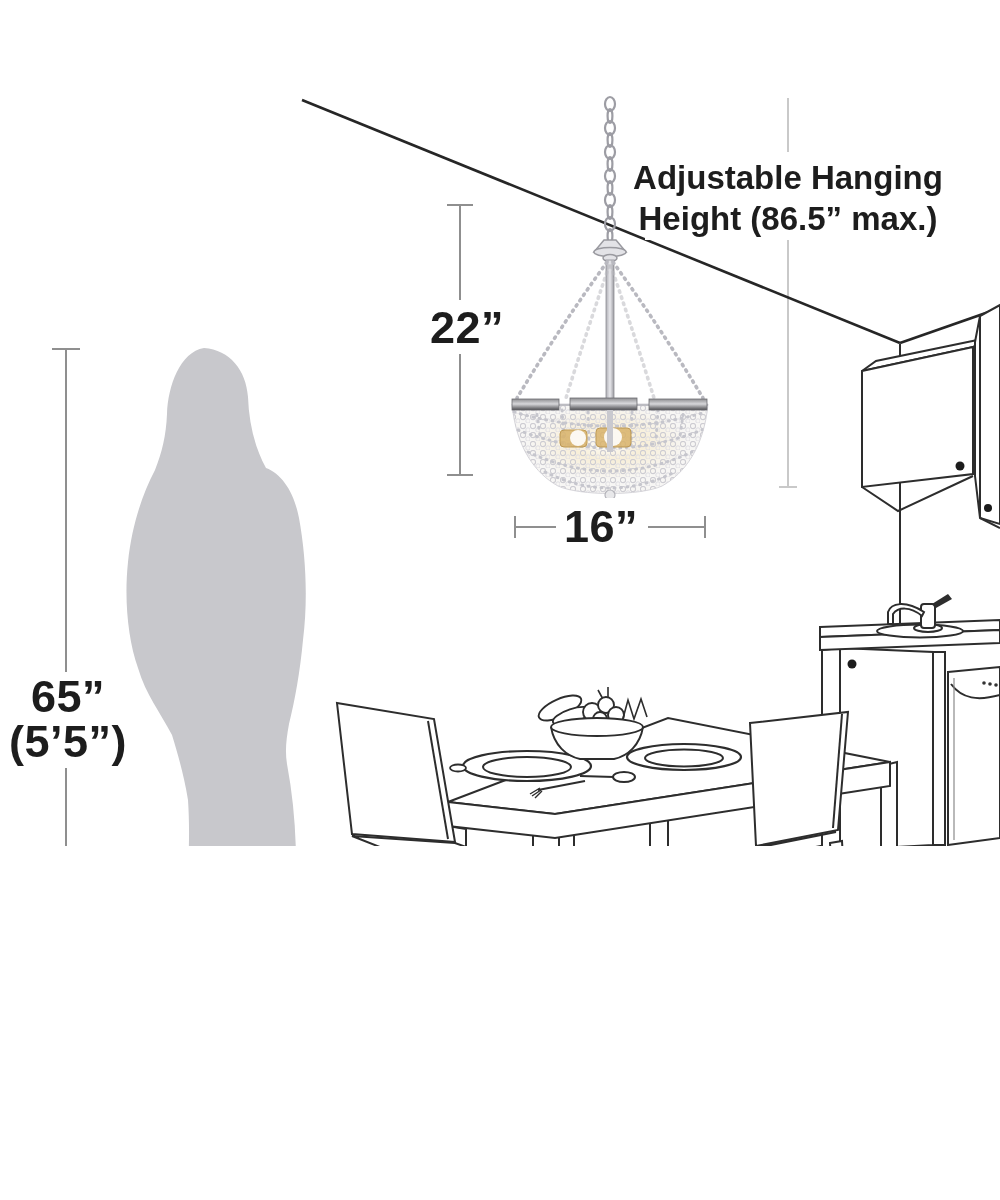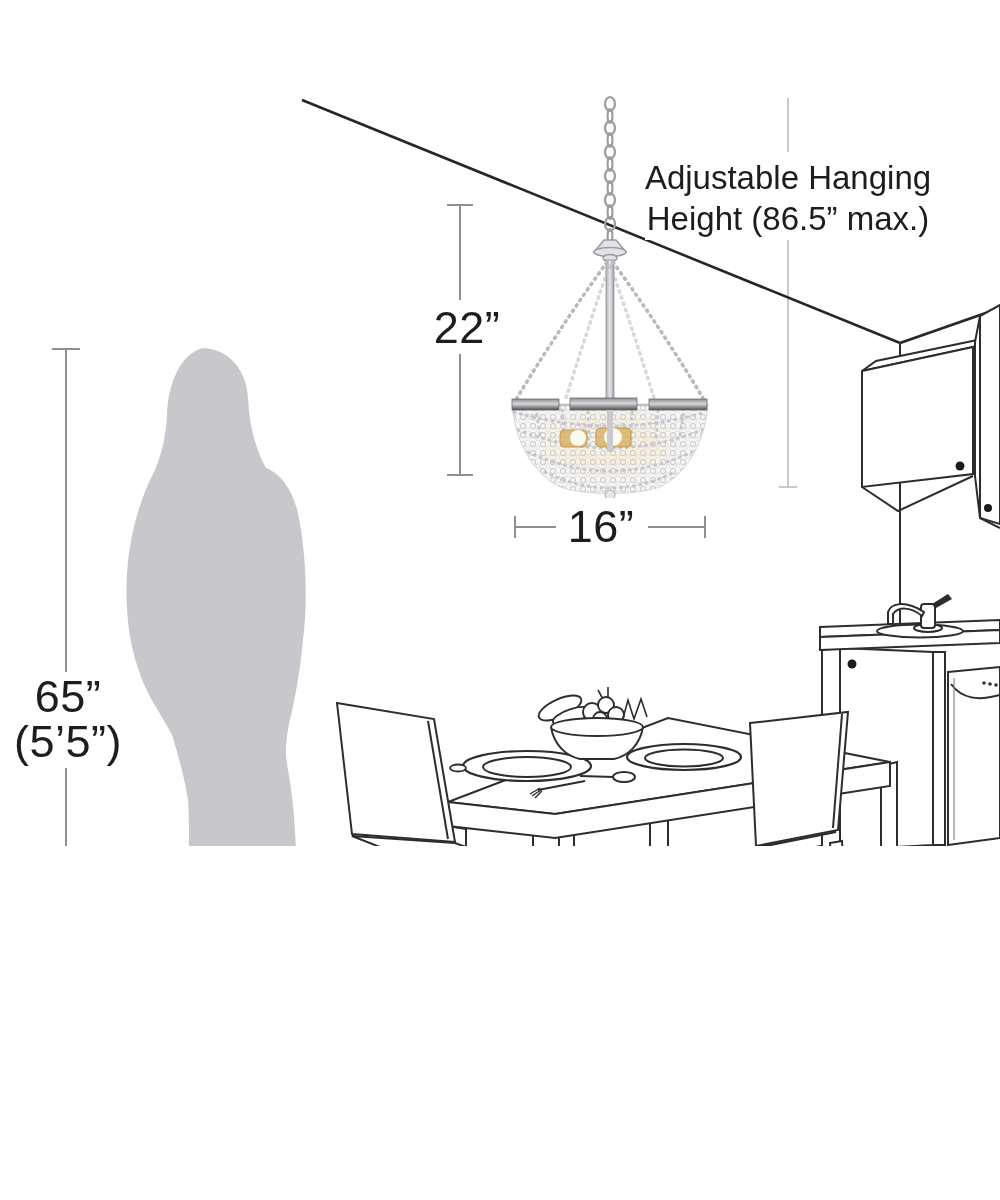--- a/index.html
+++ b/index.html
@@ -1,17 +1,17 @@
 <!DOCTYPE html>
 <html><head>
 <meta charset="utf-8">
 <style>
   html,body{margin:0;padding:0;background:#ffffff;}
   #stage{position:relative;width:1000px;height:846px;background:#ffffff;overflow:hidden;
-         font-family:"Liberation Sans",sans-serif;}
+         font-family:"Liberation Sans",sans-serif;font-weight:bold;}
   svg{display:block}
   text{fill:#1d1d1d;font-family:"Liberation Sans",sans-serif;}
   .dim-label{font-size:45px;letter-spacing:0.5px;}
   .dim-label-small{font-size:33px;}
 </style>
 </head>
 <body>
 
 <div id="stage">
 <svg width="1000" height="1200" viewBox="0 0 1000 1200">

